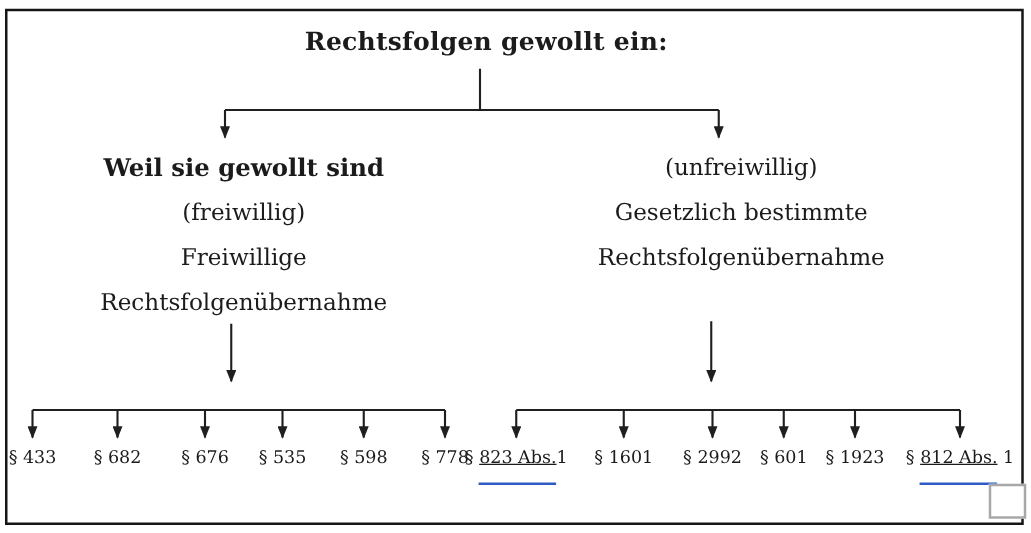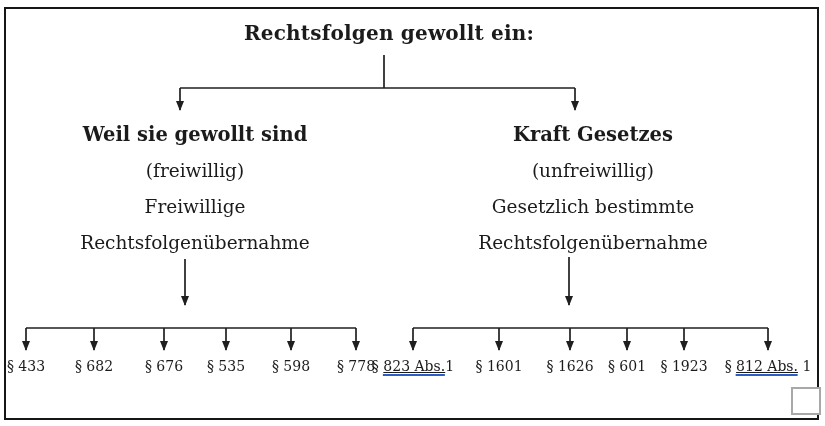--- a/index.html
+++ b/index.html
@@ -49,21 +49,21 @@
     position: absolute;
     top: 358px;
     transform: translateX(-50%);
     font-size: 14px;
     white-space: nowrap;
   }
   .ref-underline {
     text-decoration: underline;
     text-decoration-color: #1b1b1b;
     border-bottom: 2px solid #2e5cc5;
-    padding-bottom: 0px;
+    padding-bottom: 12px;
   }
   .resize-handle {
     position: absolute;
     left: 791px; top: 387px;
     width: 30px; height: 28px;
     background: #ffffff;
     border: 2px solid #a8a8a8;
     box-sizing: border-box;
     z-index: 6;
   }
@@ -112,38 +112,37 @@
   <div class="title">Rechtsfolgen gewollt ein:</div>
 
   <div class="branch-col" id="branch-left">
     <div class="row heading">Weil sie gewollt sind</div>
     <div class="row">(freiwillig)</div>
     <div class="row">Freiwillige</div>
     <div class="row">Rechtsfolgenübernahme</div>
   </div>
 
   <div class="branch-col" id="branch-right">
-    <div class="row heading">Kraft Gesetzes</div>
     <div class="row">(unfreiwillig)</div>
     <div class="row">Gesetzlich bestimmte</div>
     <div class="row">Rechtsfolgenübernahme</div>
   </div>
 
   <div class="leaf" style="left:26px">§ 433</div>
   <div class="leaf" style="left:94px">§ 682</div>
   <div class="leaf" style="left:164px">§ 676</div>
   <div class="leaf" style="left:226px">§ 535</div>
   <div class="leaf" style="left:291px">§ 598</div>
   <div class="leaf" style="left:356px">§ 778</div>
 
   <div class="leaf" style="left:413px">
     <span>§ </span><span class="ref-underline">823 Abs.</span><span>1</span>
   </div>
   <div class="leaf" style="left:499px">§ 1601</div>
-  <div class="leaf" style="left:570px">§ 1626</div>
+  <div class="leaf" style="left:570px">§ 2992</div>
   <div class="leaf" style="left:627px">§ 601</div>
   <div class="leaf" style="left:684px">§ 1923</div>
   <div class="leaf" style="left:768px">
     <span>§ </span><span class="ref-underline">812 Abs.</span><span> 1</span>
   </div>
 
   <div class="resize-handle"></div>
 
 </div>
 

